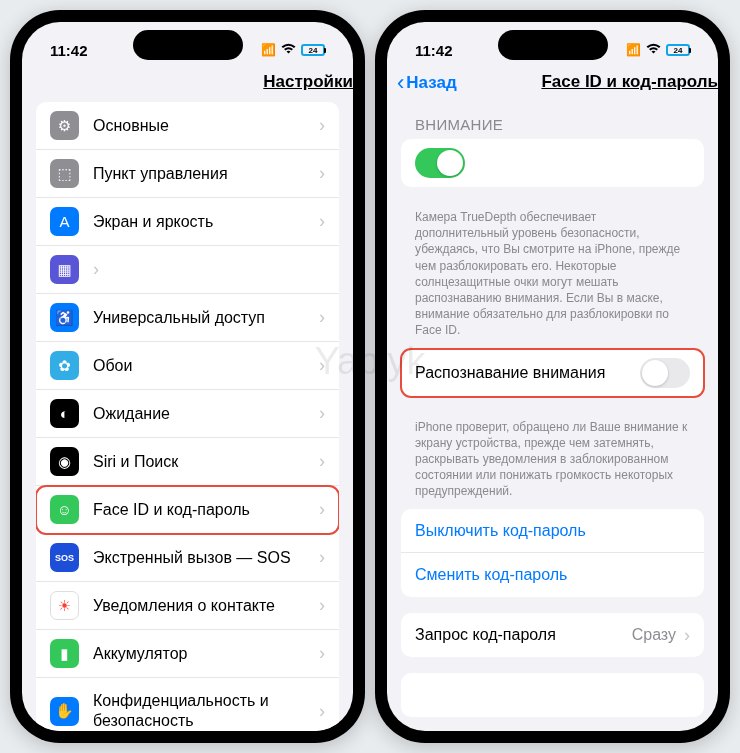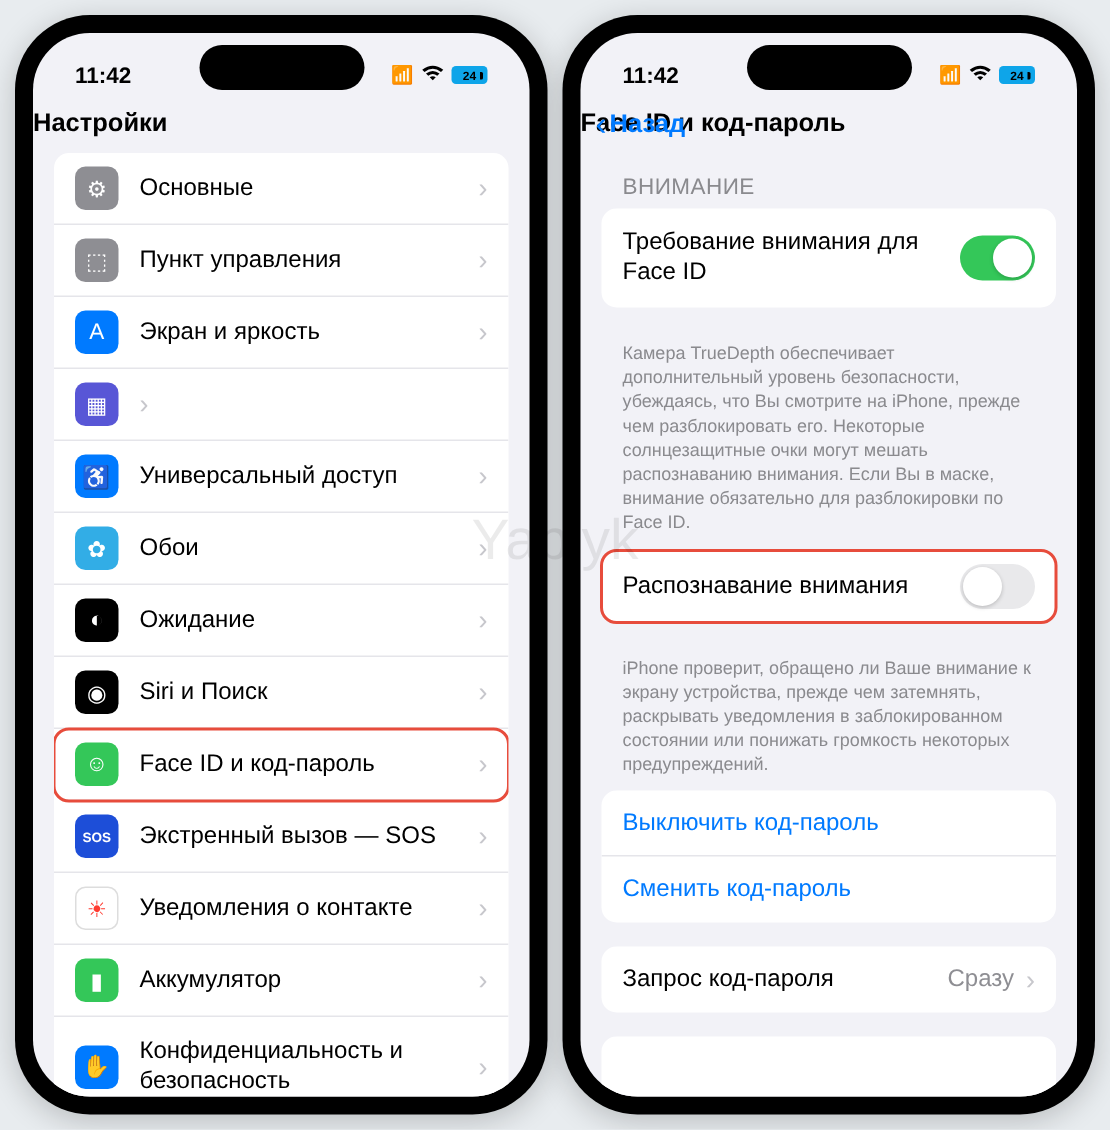--- a/index.html
+++ b/index.html
@@ -53,44 +53,45 @@
   .status-right {
     display: flex;
     gap: 5px;
     align-items: center;
     font-size: 13px;
   }
   .signal, .wifi { font-size: 12px; }
   .battery {
     width: 24px;
     height: 12px;
-    border: 6px solid #0ea5e9;
+    border: 2px solid #0ea5e9;
     border-radius: 3px;
     position: relative;
     display: flex;
     align-items: center;
     justify-content: center;
     font-size: 8px;
     font-weight: bold;
   }
   .battery::after {
     content: '';
     position: absolute;
     right: -3px;
     width: 2px;
     height: 5px;
     background: #000;
     border-radius: 0 1px 1px 0;
   }
   .nav-header {
-    text-align: left;
+    text-align: right;
     padding: 6px 0 10px;
     font-size: 17px;
     font-weight: 600;
     position: relative;
+    text-decoration: underline;
   }
   .back-btn {
     position: absolute;
     left: 10px;
     top: 4px;
     color: #007aff;
     font-size: 17px;
     display: flex;
     align-items: center;
     gap: 2px;
@@ -317,21 +318,20 @@
       <div class="back-btn">
         <span class="back-chevron">‹</span>
         <span>Назад</span>
       </div>
       <span>Face ID и код-пароль</span>
     </div>
     <div class="content">
       <div class="section-header">ВНИМАНИЕ</div>
       <div class="group">
         <div class="row">
-          <div class="row-label multiline">Требование внимания для Face ID</div>
           <div class="toggle on">
               <div class="toggle-knob"></div>
             </div>
         </div>
       </div>
       <div class="footer-text">Камера TrueDepth обеспечивает дополнительный уровень безопасности, убеждаясь, что Вы смотрите на iPhone, прежде чем разблокировать его. Некоторые солнцезащитные очки могут мешать распознаванию внимания. Если Вы в маске, внимание обязательно для разблокировки по Face ID.</div>
 
       <div class="group highlighted">
         <div class="row">
           <div class="row-label">Распознавание внимания</div>

